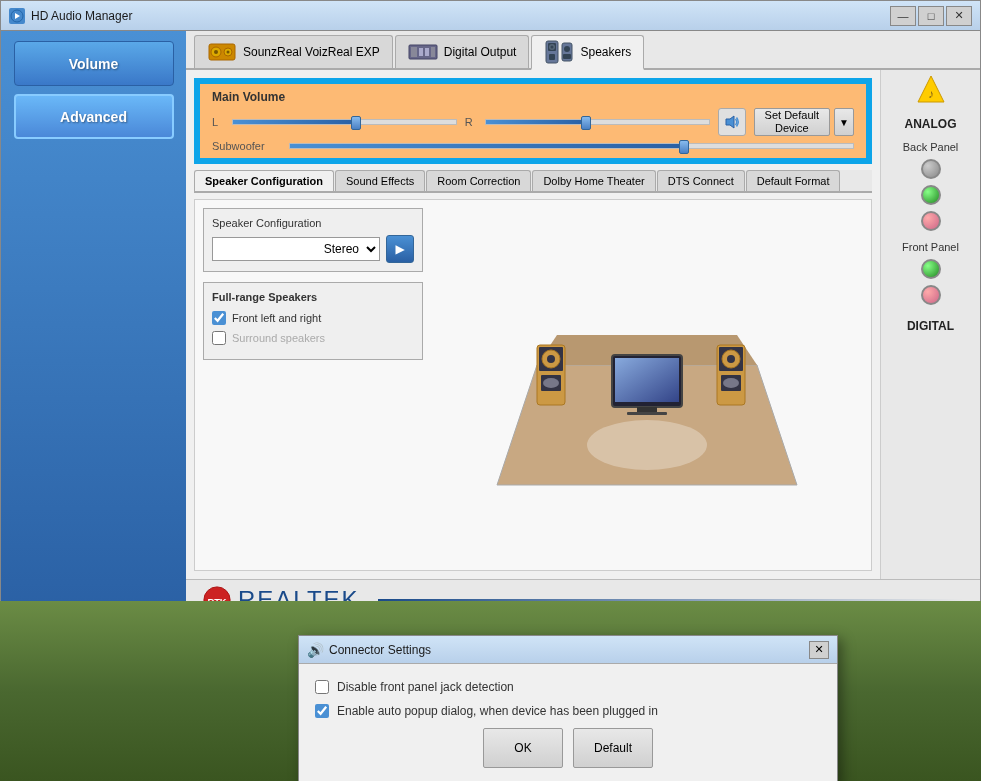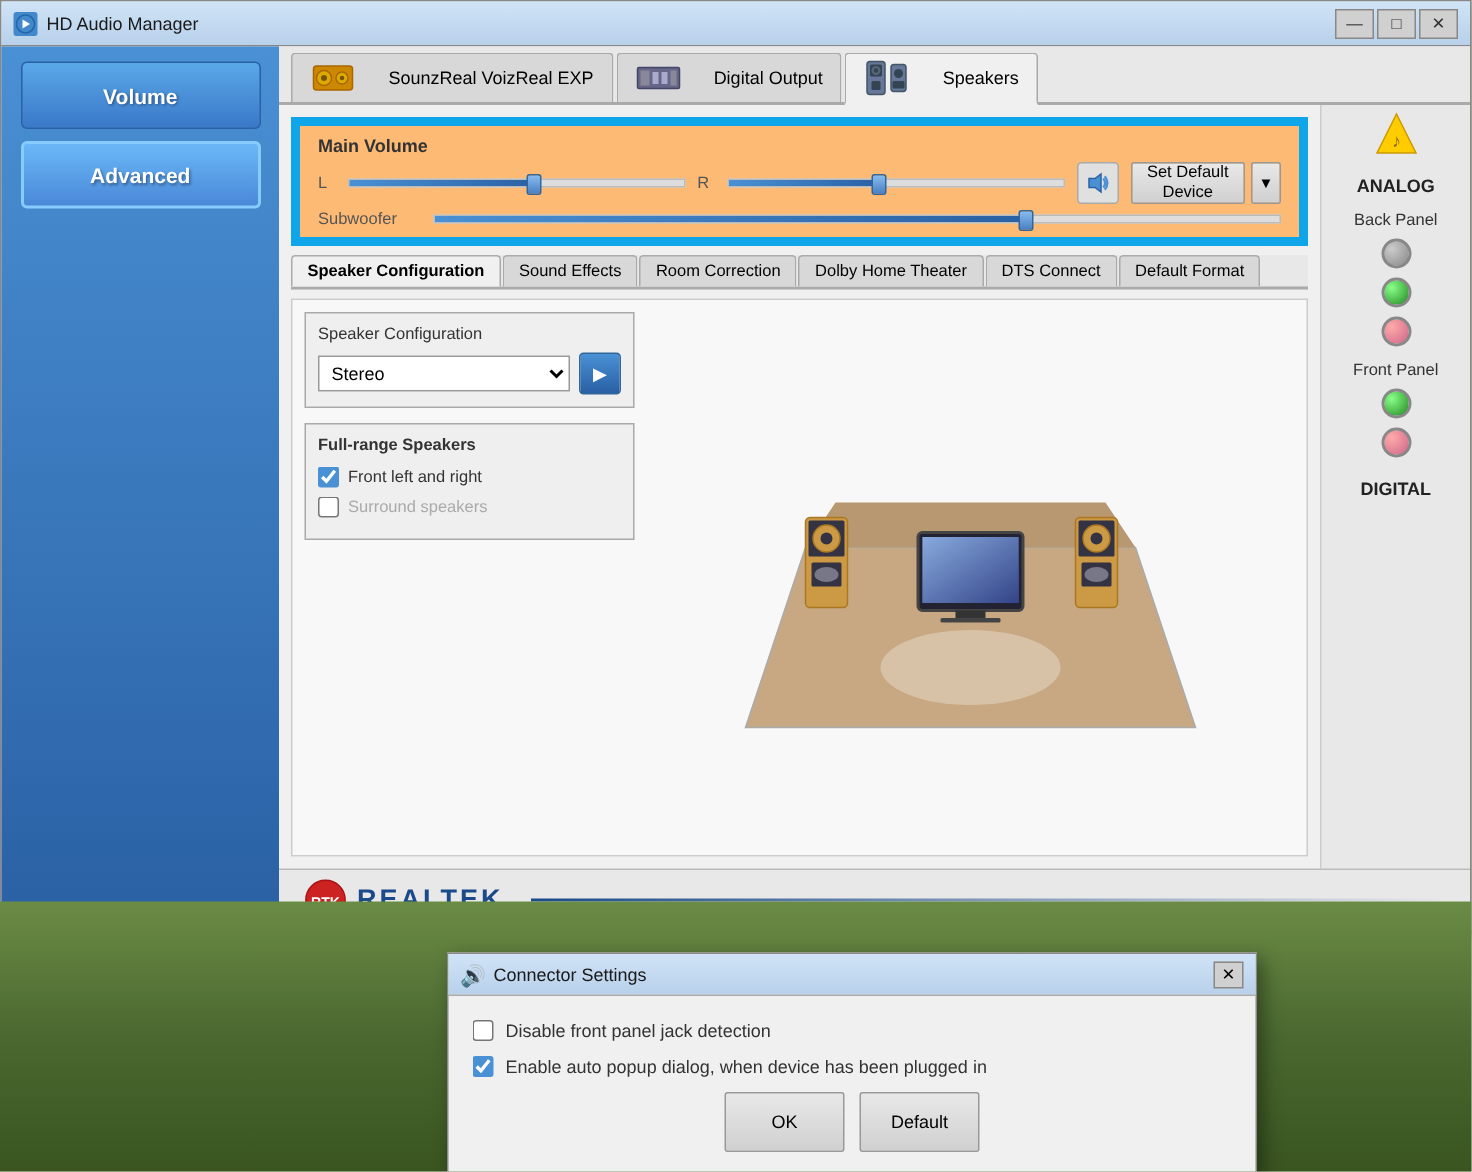--- a/index.html
+++ b/index.html
@@ -134,21 +134,21 @@
     .top-tab {
       display: flex;
       align-items: center;
       padding: 4px 12px;
       border: 1px solid #aaa;
       border-bottom: none;
       background: #d8d8d8;
       cursor: pointer;
       border-radius: 3px 3px 0 0;
       font-size: 12px;
-      gap: 22px;
+      gap: 6px;
     }
     .top-tab.active {
       background: #f0f0f0;
       border-bottom: 2px solid #f0f0f0;
       margin-bottom: -2px;
     }
     .top-tab-icon {
       width: 30px;
       height: 24px;
       display: flex;
@@ -280,20 +280,21 @@
       align-items: center;
       gap: 6px;
     }
     .config-select {
       flex: 1;
       height: 24px;
       border: 1px solid #999;
       background: white;
       font-size: 12px;
       padding: 2px 4px;
+      text-align: right;
     }
     .play-btn {
       width: 28px;
       height: 28px;
       background: linear-gradient(to bottom, #4a90d4, #2a60a4);
       border: 1px solid #336699;
       border-radius: 3px;
       cursor: pointer;
       display: flex;
       align-items: center;
@@ -385,22 +386,22 @@
     .realtek-logo {
       display: flex;
       align-items: center;
       gap: 6px;
     }
     .realtek-icon {
       width: 30px;
       height: 30px;
     }
     .realtek-text {
-      font-size: 18px;
-      font-weight: bold;
+      font-size: 24px;
+      font-weight: normal;
       color: #1a4a8a;
       letter-spacing: 2px;
     }
     .realtek-line {
       flex: 1;
       height: 2px;
       background: linear-gradient(to right, #1a4a8a, transparent);
       margin-left: 8px;
     }
     .default-btn {

